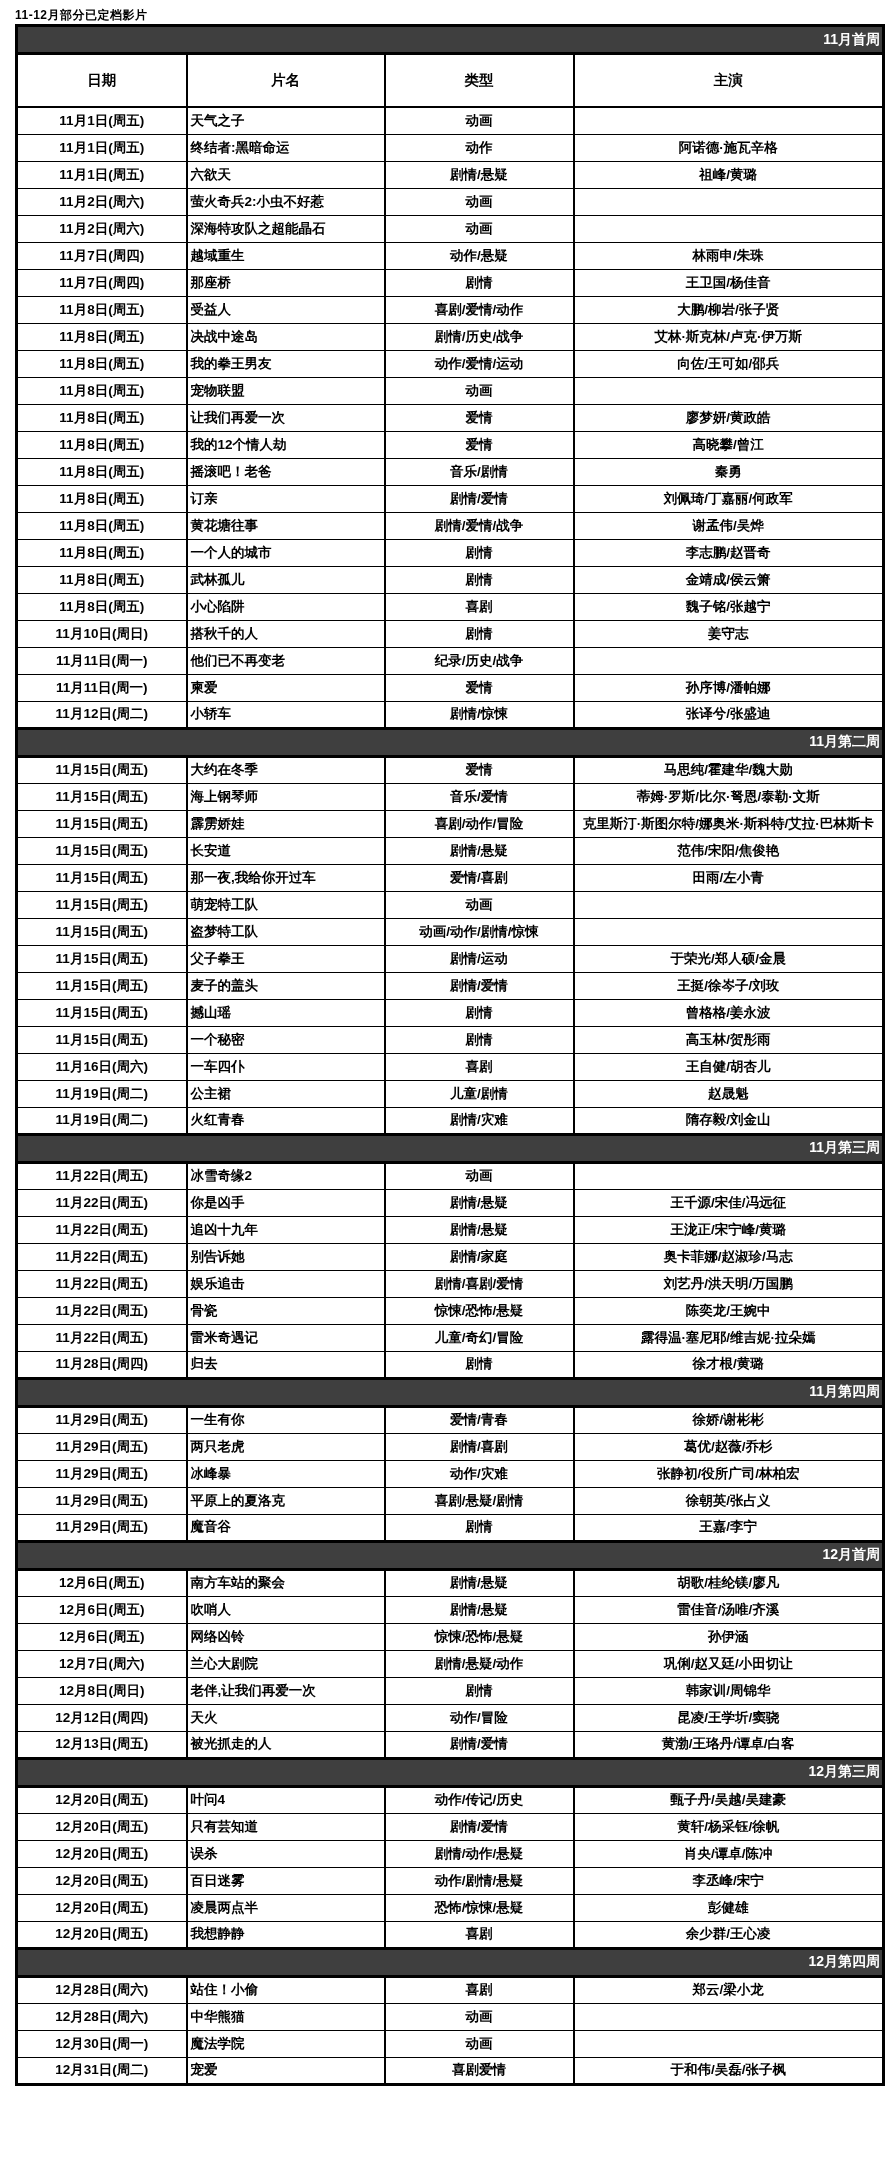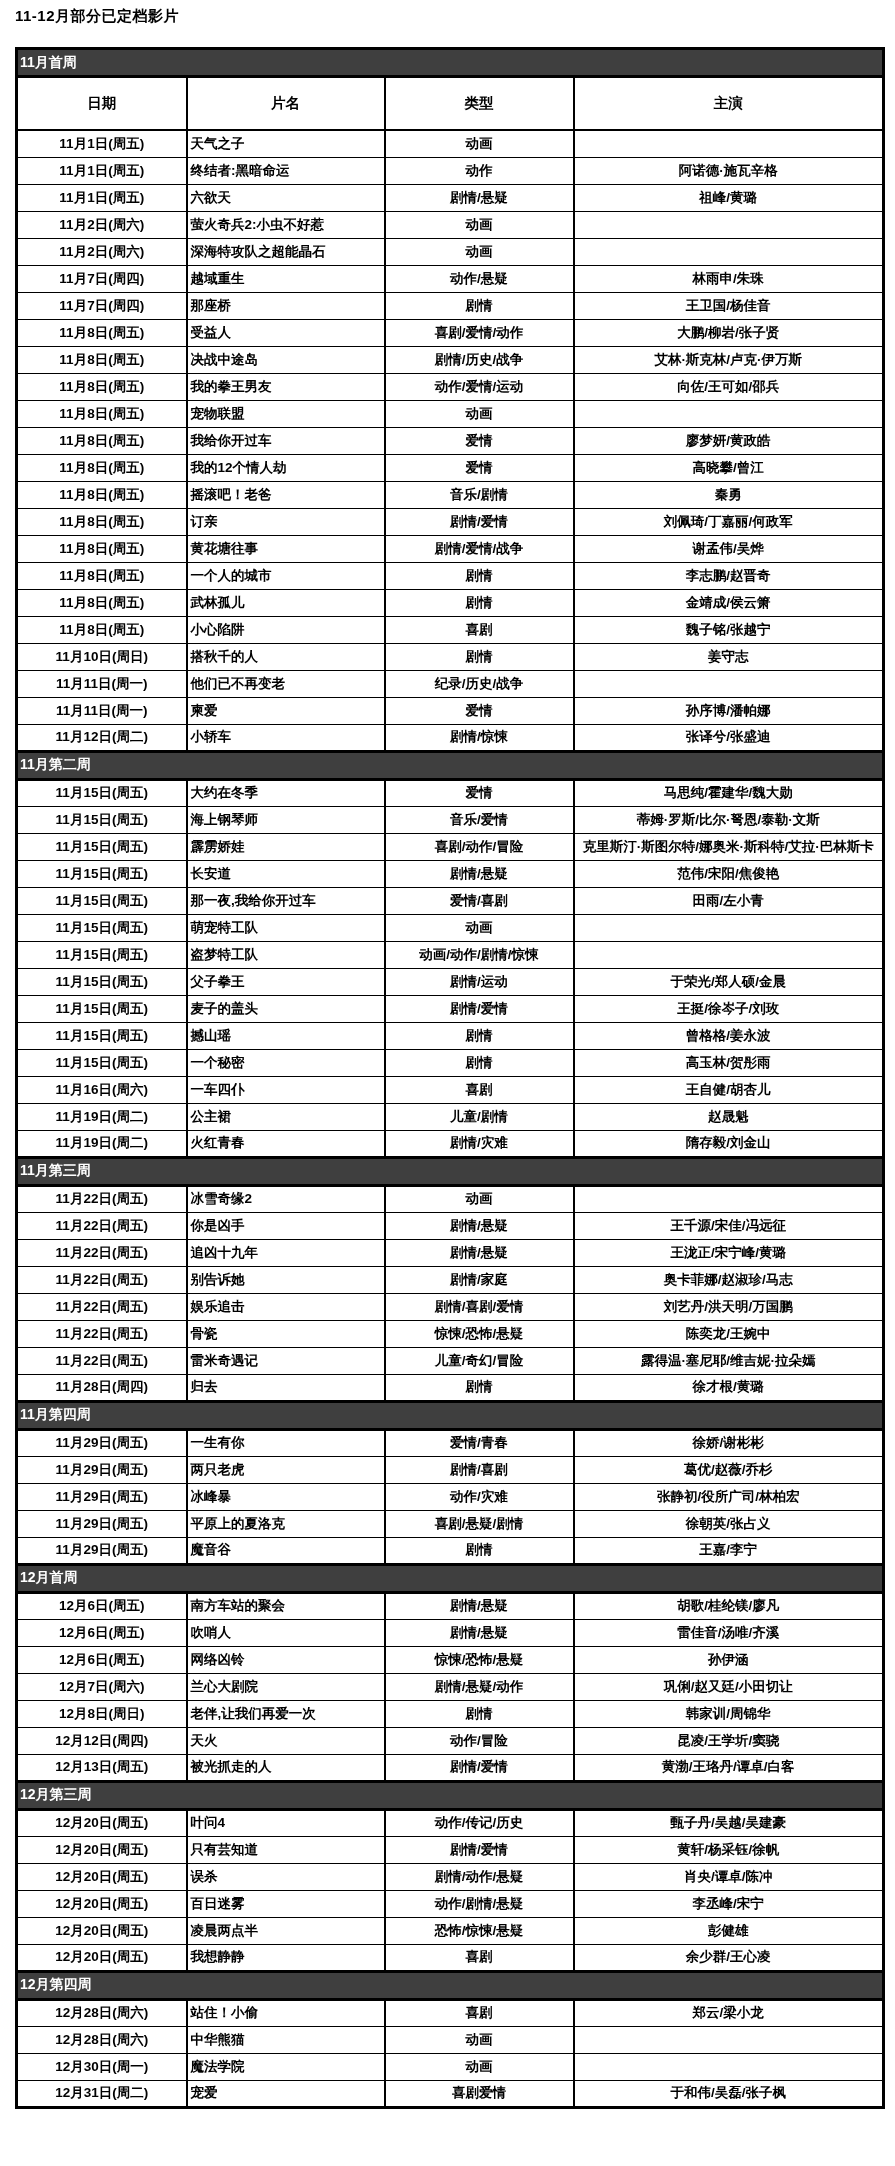--- a/index.html
+++ b/index.html
@@ -5,39 +5,39 @@
   * { box-sizing: border-box; }
   html, body {
     margin: 0; padding: 0;
     width: 895px;
     background: #ffffff;
     font-family: "Liberation Sans", "DejaVu Sans", sans-serif;
     color: #000;
   }
   .page { width: 895px; padding: 5px 13px 6px 15px; }
   .page-title {
-    font-size: 15px;
+    font-size: 12px;
     font-weight: bold;
-    margin: 2px 0 21px 0;
+    margin: 2px 0 0 0;
     letter-spacing: 0.5px;
   }
   table.film-table {
     width: 867px;
     border-collapse: collapse;
     table-layout: fixed;
     border: 3px solid #000;
   }
   col.c-date  { width: 170px; }
   col.c-title { width: 198px; }
   col.c-type  { width: 189px; }
   col.c-cast  { width: 310px; }
   tr.section-row td {
     background: #3f3f3f;
     color: #ffffff;
-    text-align: left;
+    text-align: right;
     font-weight: bold;
     font-size: 14px;
     height: 28px;
     border-top: 3px solid #000;
     border-bottom: 3px solid #000;
     padding: 1px 2px;
   }
   tr.colhead-row td {
     font-weight: bold;
     font-size: 14.5px;
@@ -146,21 +146,21 @@
           <td class="cell-cast">向佐/王可如/邵兵</td>
         </tr>
         <tr class="data-row">
           <td class="cell-date">11月8日(周五)</td>
           <td class="cell-title">宠物联盟</td>
           <td class="cell-type">动画</td>
           <td class="cell-cast"></td>
         </tr>
         <tr class="data-row">
           <td class="cell-date">11月8日(周五)</td>
-          <td class="cell-title">我给你开过车</td>
+          <td class="cell-title">让我们再爱一次</td>
           <td class="cell-type">爱情</td>
           <td class="cell-cast">廖梦妍/黄政皓</td>
         </tr>
         <tr class="data-row">
           <td class="cell-date">11月8日(周五)</td>
           <td class="cell-title">我的12个情人劫</td>
           <td class="cell-type">爱情</td>
           <td class="cell-cast">高晓攀/曾江</td>
         </tr>
         <tr class="data-row">

